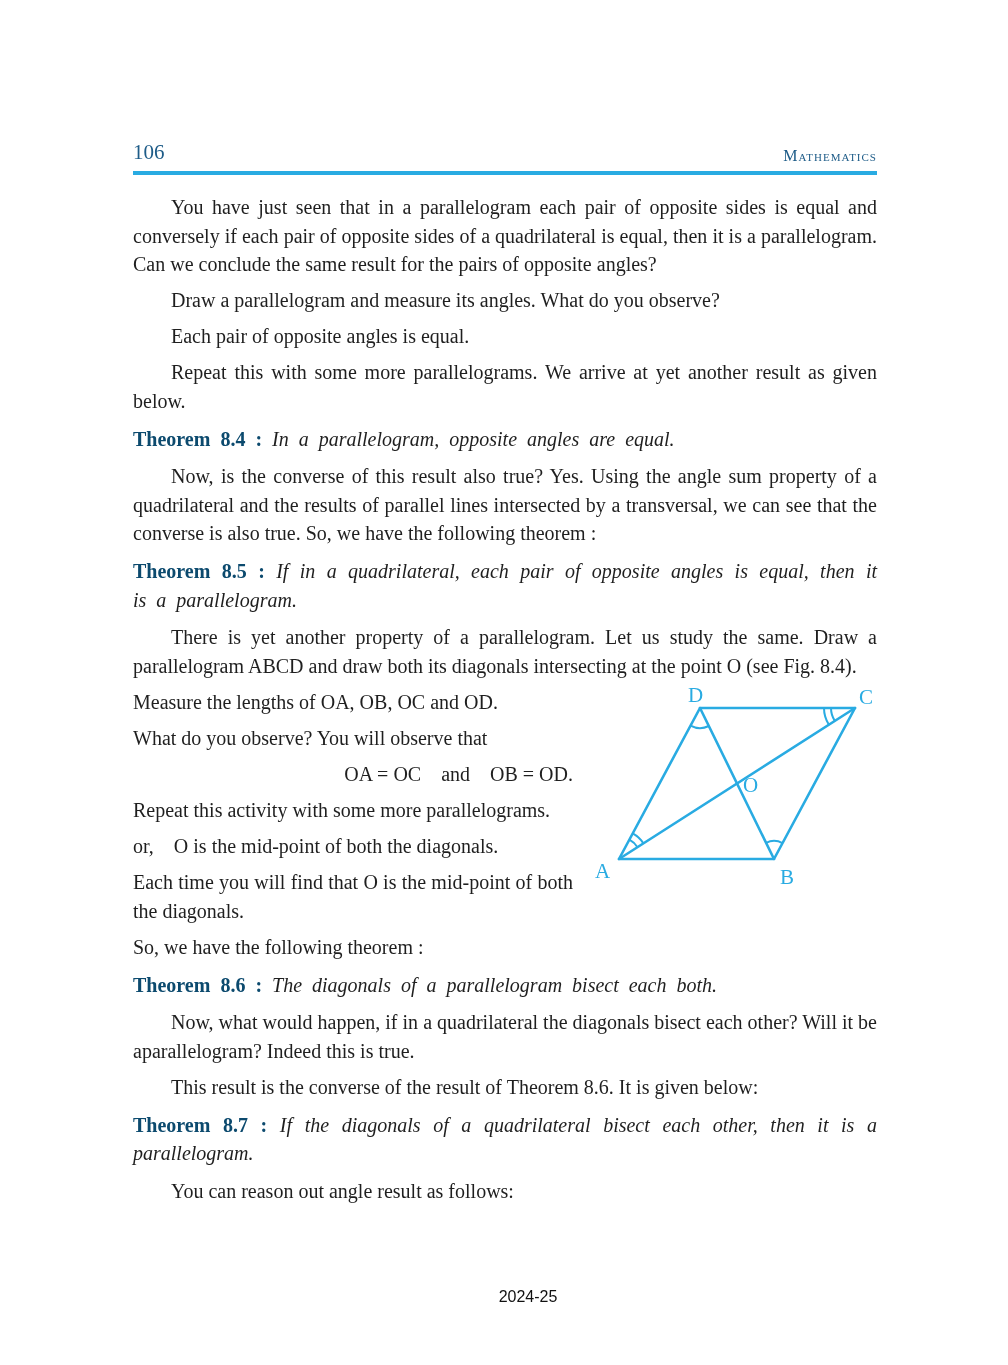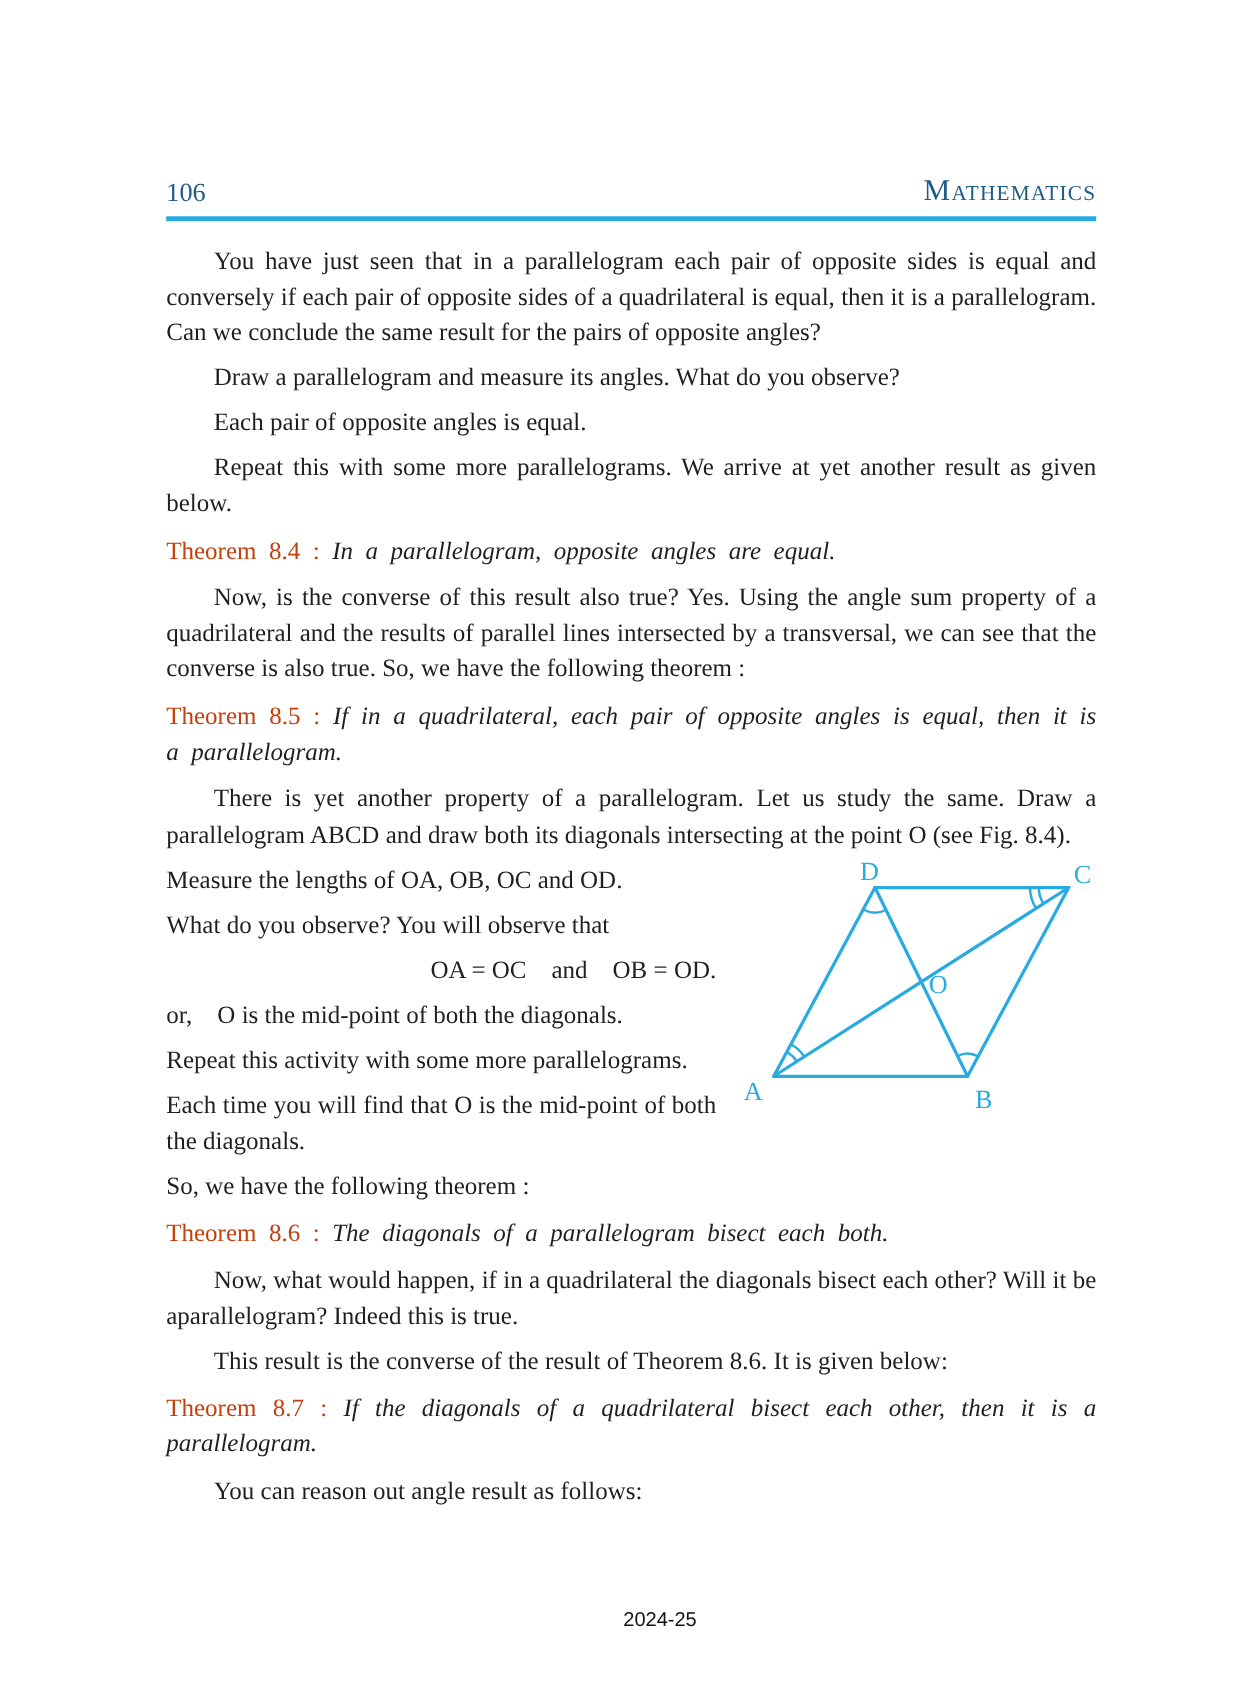--- a/index.html
+++ b/index.html
@@ -24,21 +24,21 @@
     justify-content:space-between;
     align-items:flex-end;
     padding-bottom:6px;
     border-bottom:4px solid #29ABE2;
   }
   .pg-num {
     font-size:21px;
     color:#1E5C88;
   }
   .pg-subject {
-    font-size:24px;
+    font-size:16px;
     font-variant:small-caps;
     letter-spacing:1px;
     color:#1E5C88;
   }
   
   .para {
     font-size:20px;
     line-height:1.43;
     text-align:justify;
     margin:7.5px 0;
@@ -46,22 +46,22 @@
   .indent { text-indent:38px; }
   .first { margin-top:18px; }
   .theorem {
     font-size:20px;
     line-height:1.43;
     text-align:justify;
     margin:9px 0;
     word-spacing:5px;
   }
   .theorem .t-label {
-    color:#c2410c;
-    font-weight:normal;
+    color:#0c4a6e;
+    font-weight:bold;
     font-style:normal;
   }
   .theorem .t-text { font-style:italic; }
   .nowrap { white-space:nowrap; }
   .equation {
     padding-left:120px;
     text-align:right;
     white-space:nowrap;
   }
   
@@ -139,22 +139,22 @@
           <text x="103" y="22">D</text>
           <text x="158" y="112">O</text>
         </svg>
       </span>
       <span>(see Fig. 8.4).</span>
     </p>
 
     <p class="para nowrap">Measure the lengths of OA, OB, OC and OD.</p>
     <p class="para nowrap">What do you observe? You will observe that</p>
     <p class="para equation">OA = OC &nbsp;&nbsp; and &nbsp;&nbsp; OB = OD.</p>
+    <p class="para nowrap">Repeat this activity with some more parallelograms.</p>
     <p class="para nowrap">or, &nbsp;&nbsp; O is the mid-point of both the diagonals.</p>
-    <p class="para nowrap">Repeat this activity with some more parallelograms.</p>
     <p class="para" style="max-width:462px">Each time you will find that O is the mid-point of both the diagonals.</p>
     <p class="para">So, we have the following theorem :</p>
 
     <p class="theorem"><span class="t-label">Theorem 8.6 :</span> <span class="t-text">The diagonals of a parallelogram bisect each both.</span></p>
 
     <p class="para indent">Now, what would happen, if in a quadrilateral the diagonals bisect each other? Will it be aparallelogram? Indeed this is true.</p>
     <p class="para indent">This result is the converse of the result of Theorem 8.6. It is given below:</p>
 
     <p class="theorem"><span class="t-label">Theorem 8.7 :</span> <span class="t-text">If the diagonals of a quadrilateral bisect each other, then it is a parallelogram.</span></p>
 

